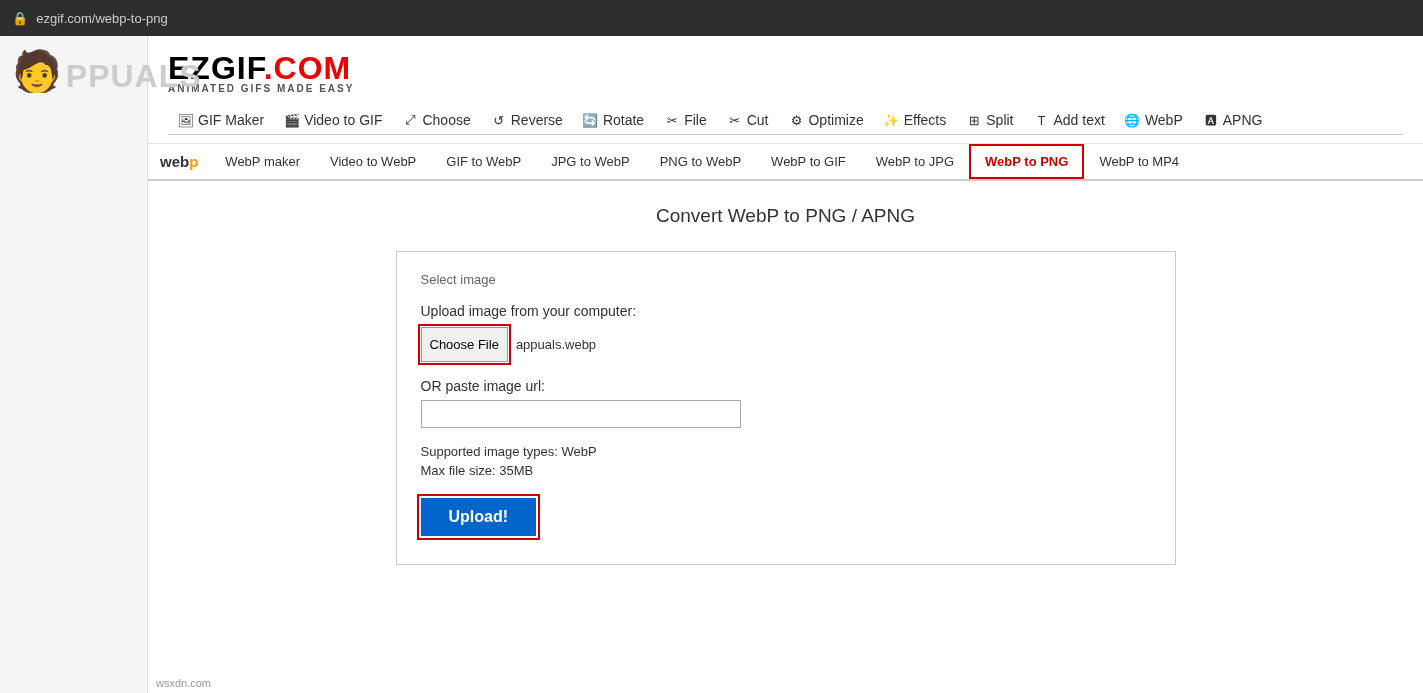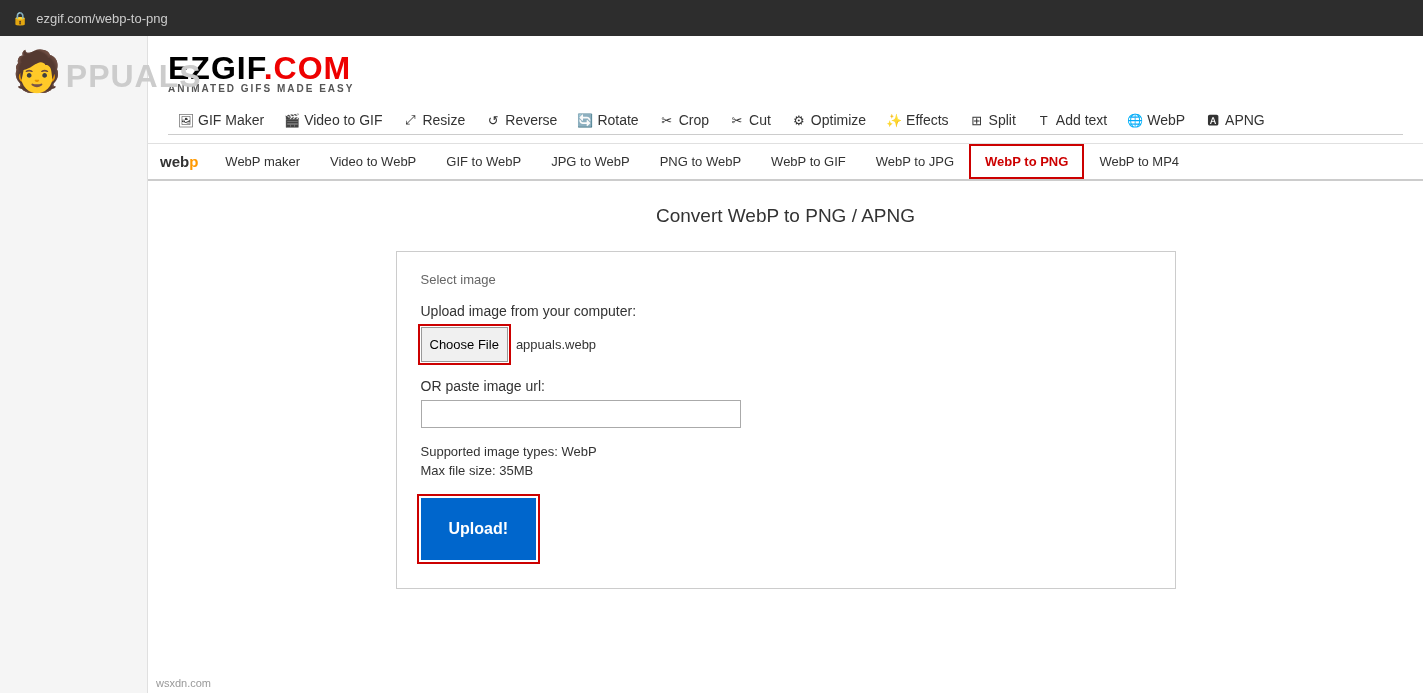--- a/index.html
+++ b/index.html
@@ -195,21 +195,21 @@
       margin-bottom: 16px;
     }
     .supported-info {
       font-size: 13px;
       color: #333;
       margin-bottom: 4px;
     }
     .upload-btn {
       display: block;
       margin-top: 20px;
-      padding: 22px 28px;
+      padding: 10px 28px;
       background: #0066cc;
       color: #fff;
       font-size: 16px;
       font-weight: bold;
       border: none;
       cursor: pointer;
       outline: 2px solid #c00;
       outline-offset: 2px;
     }
 
@@ -270,33 +270,33 @@
         <a class="nav-item">
           <span class="nav-icon">🖼</span>
           <span>GIF Maker</span>
         </a>
         <a class="nav-item">
           <span class="nav-icon">🎬</span>
           <span>Video to GIF</span>
         </a>
         <a class="nav-item">
           <span class="nav-icon">⤢</span>
-          <span>Resize</span>
+          <span>Choose</span>
         </a>
         <a class="nav-item">
           <span class="nav-icon">↺</span>
           <span>Reverse</span>
         </a>
         <a class="nav-item">
           <span class="nav-icon">🔄</span>
           <span>Rotate</span>
         </a>
         <a class="nav-item">
           <span class="nav-icon">✂</span>
-          <span>Crop</span>
+          <span>File</span>
         </a>
         <a class="nav-item">
           <span class="nav-icon">✂</span>
           <span>Cut</span>
         </a>
         <a class="nav-item">
           <span class="nav-icon">⚙</span>
           <span>Optimize</span>
         </a>
         <a class="nav-item">

